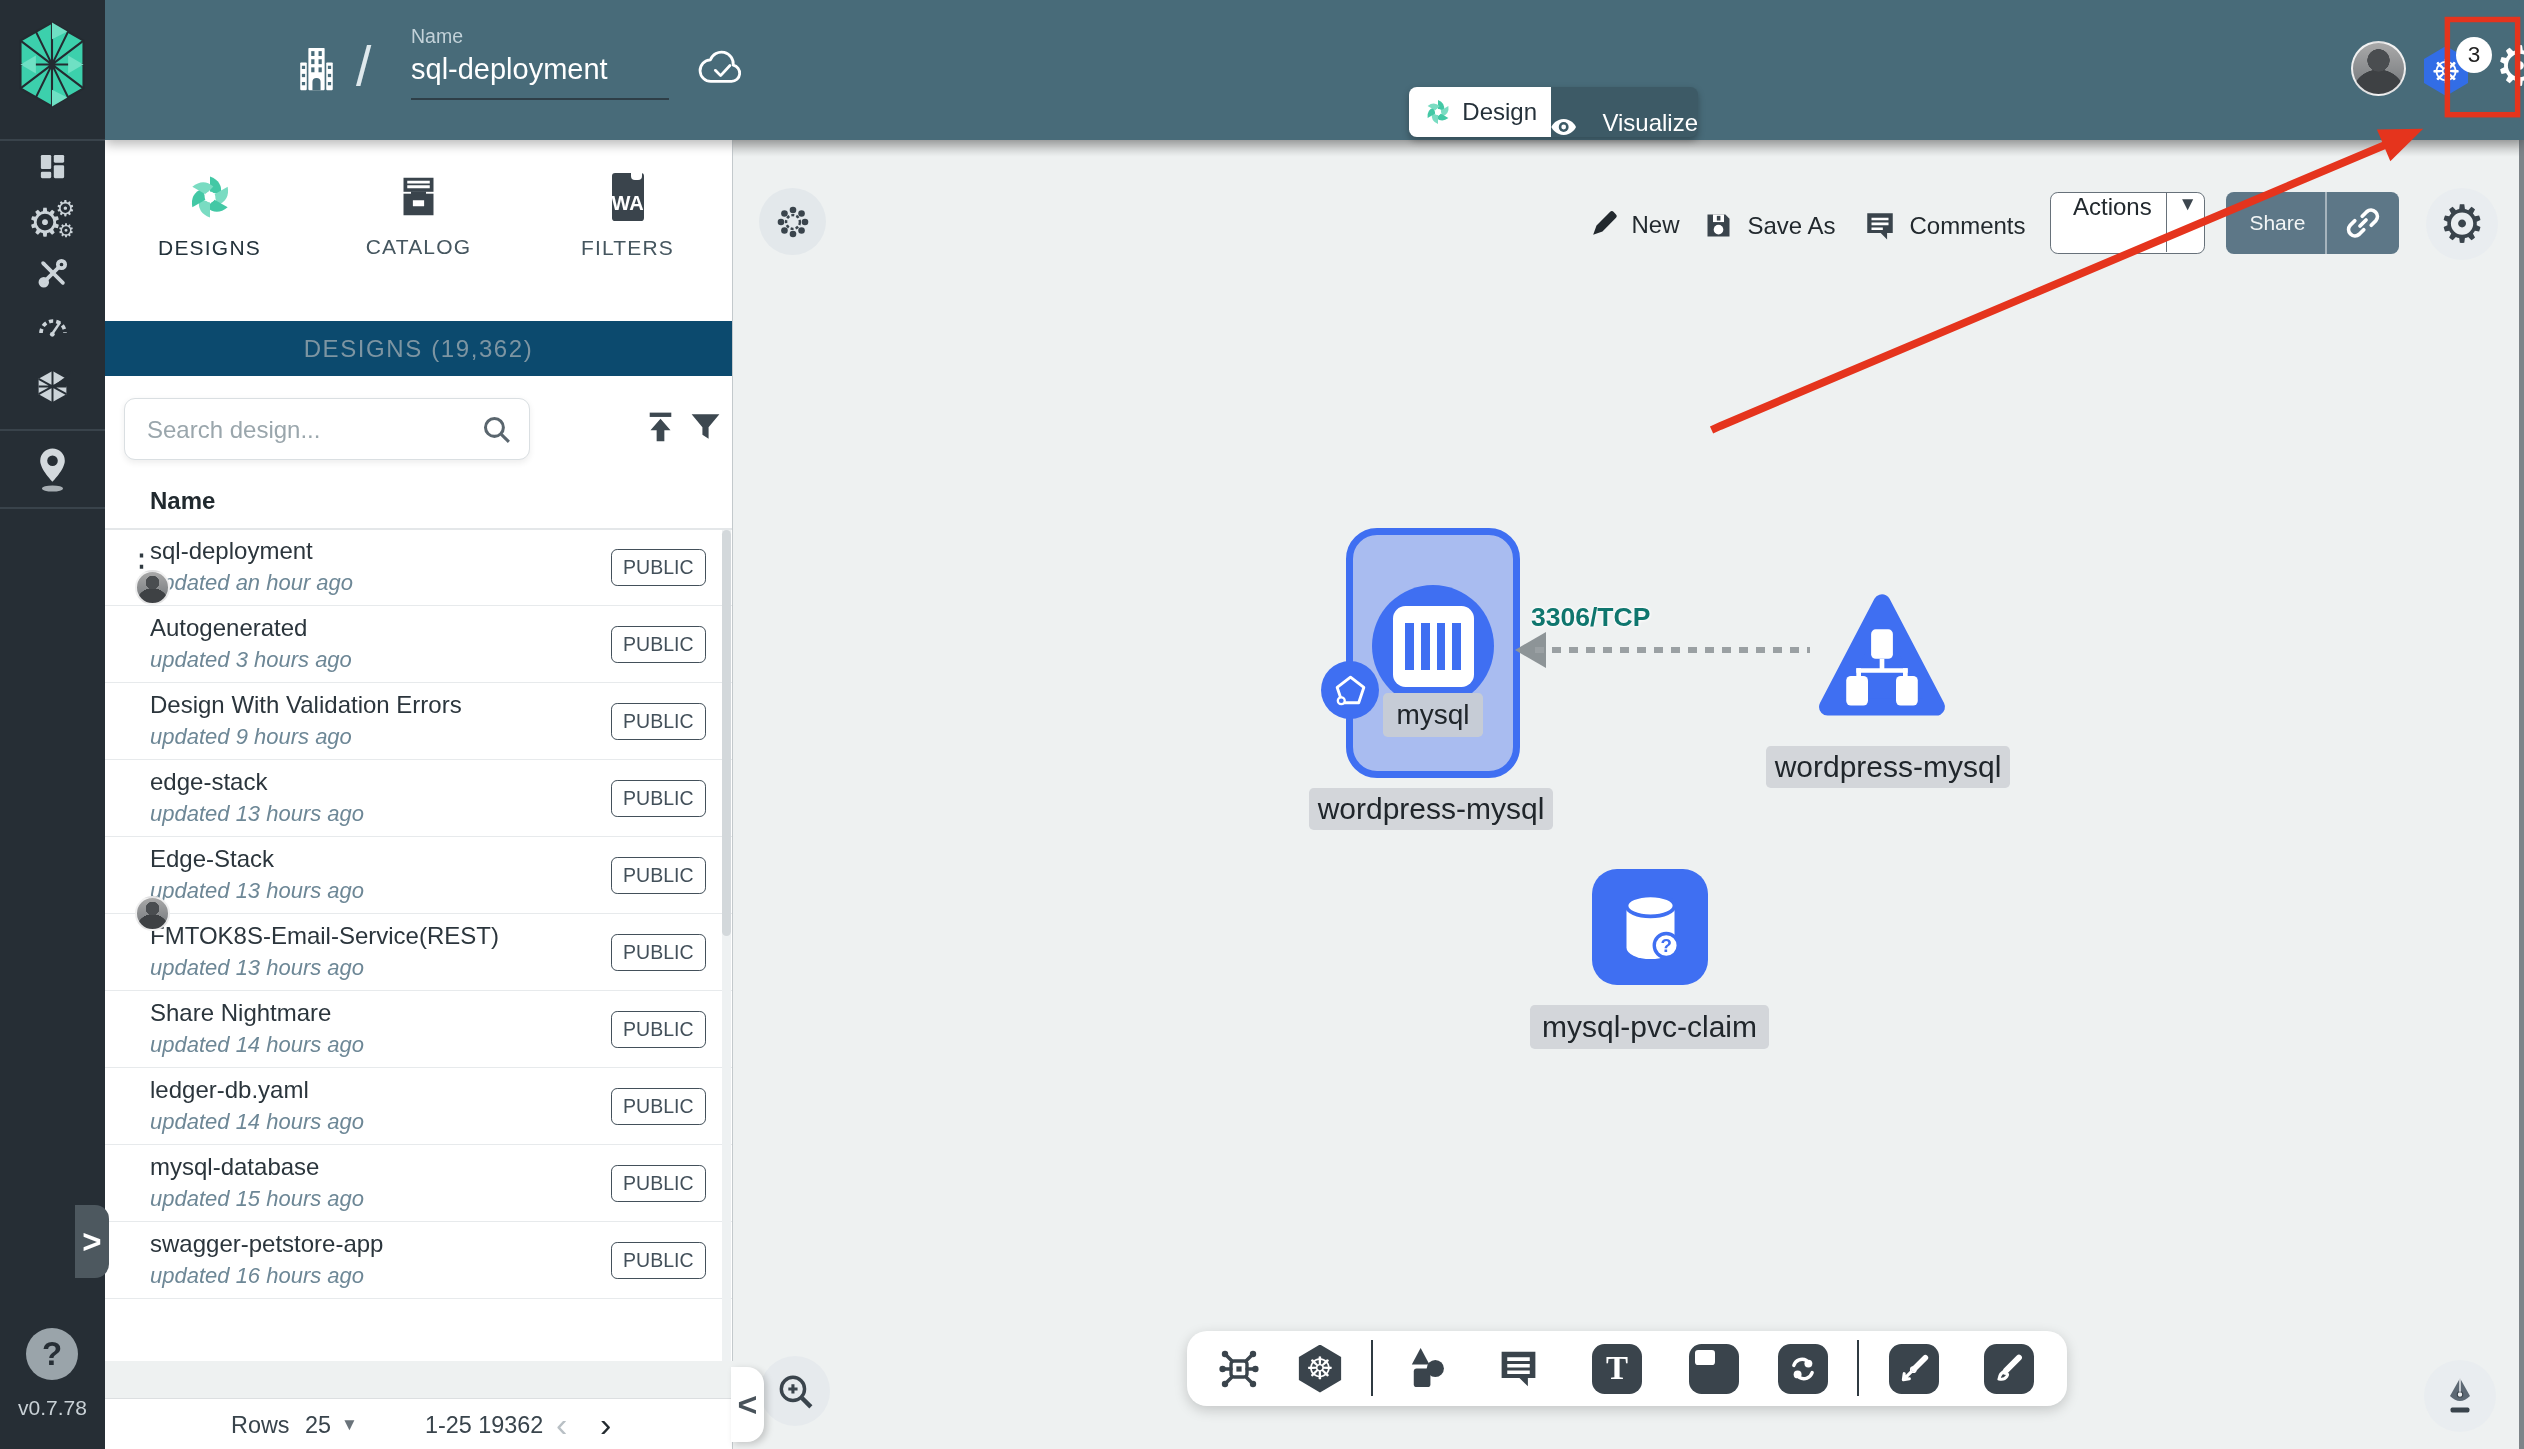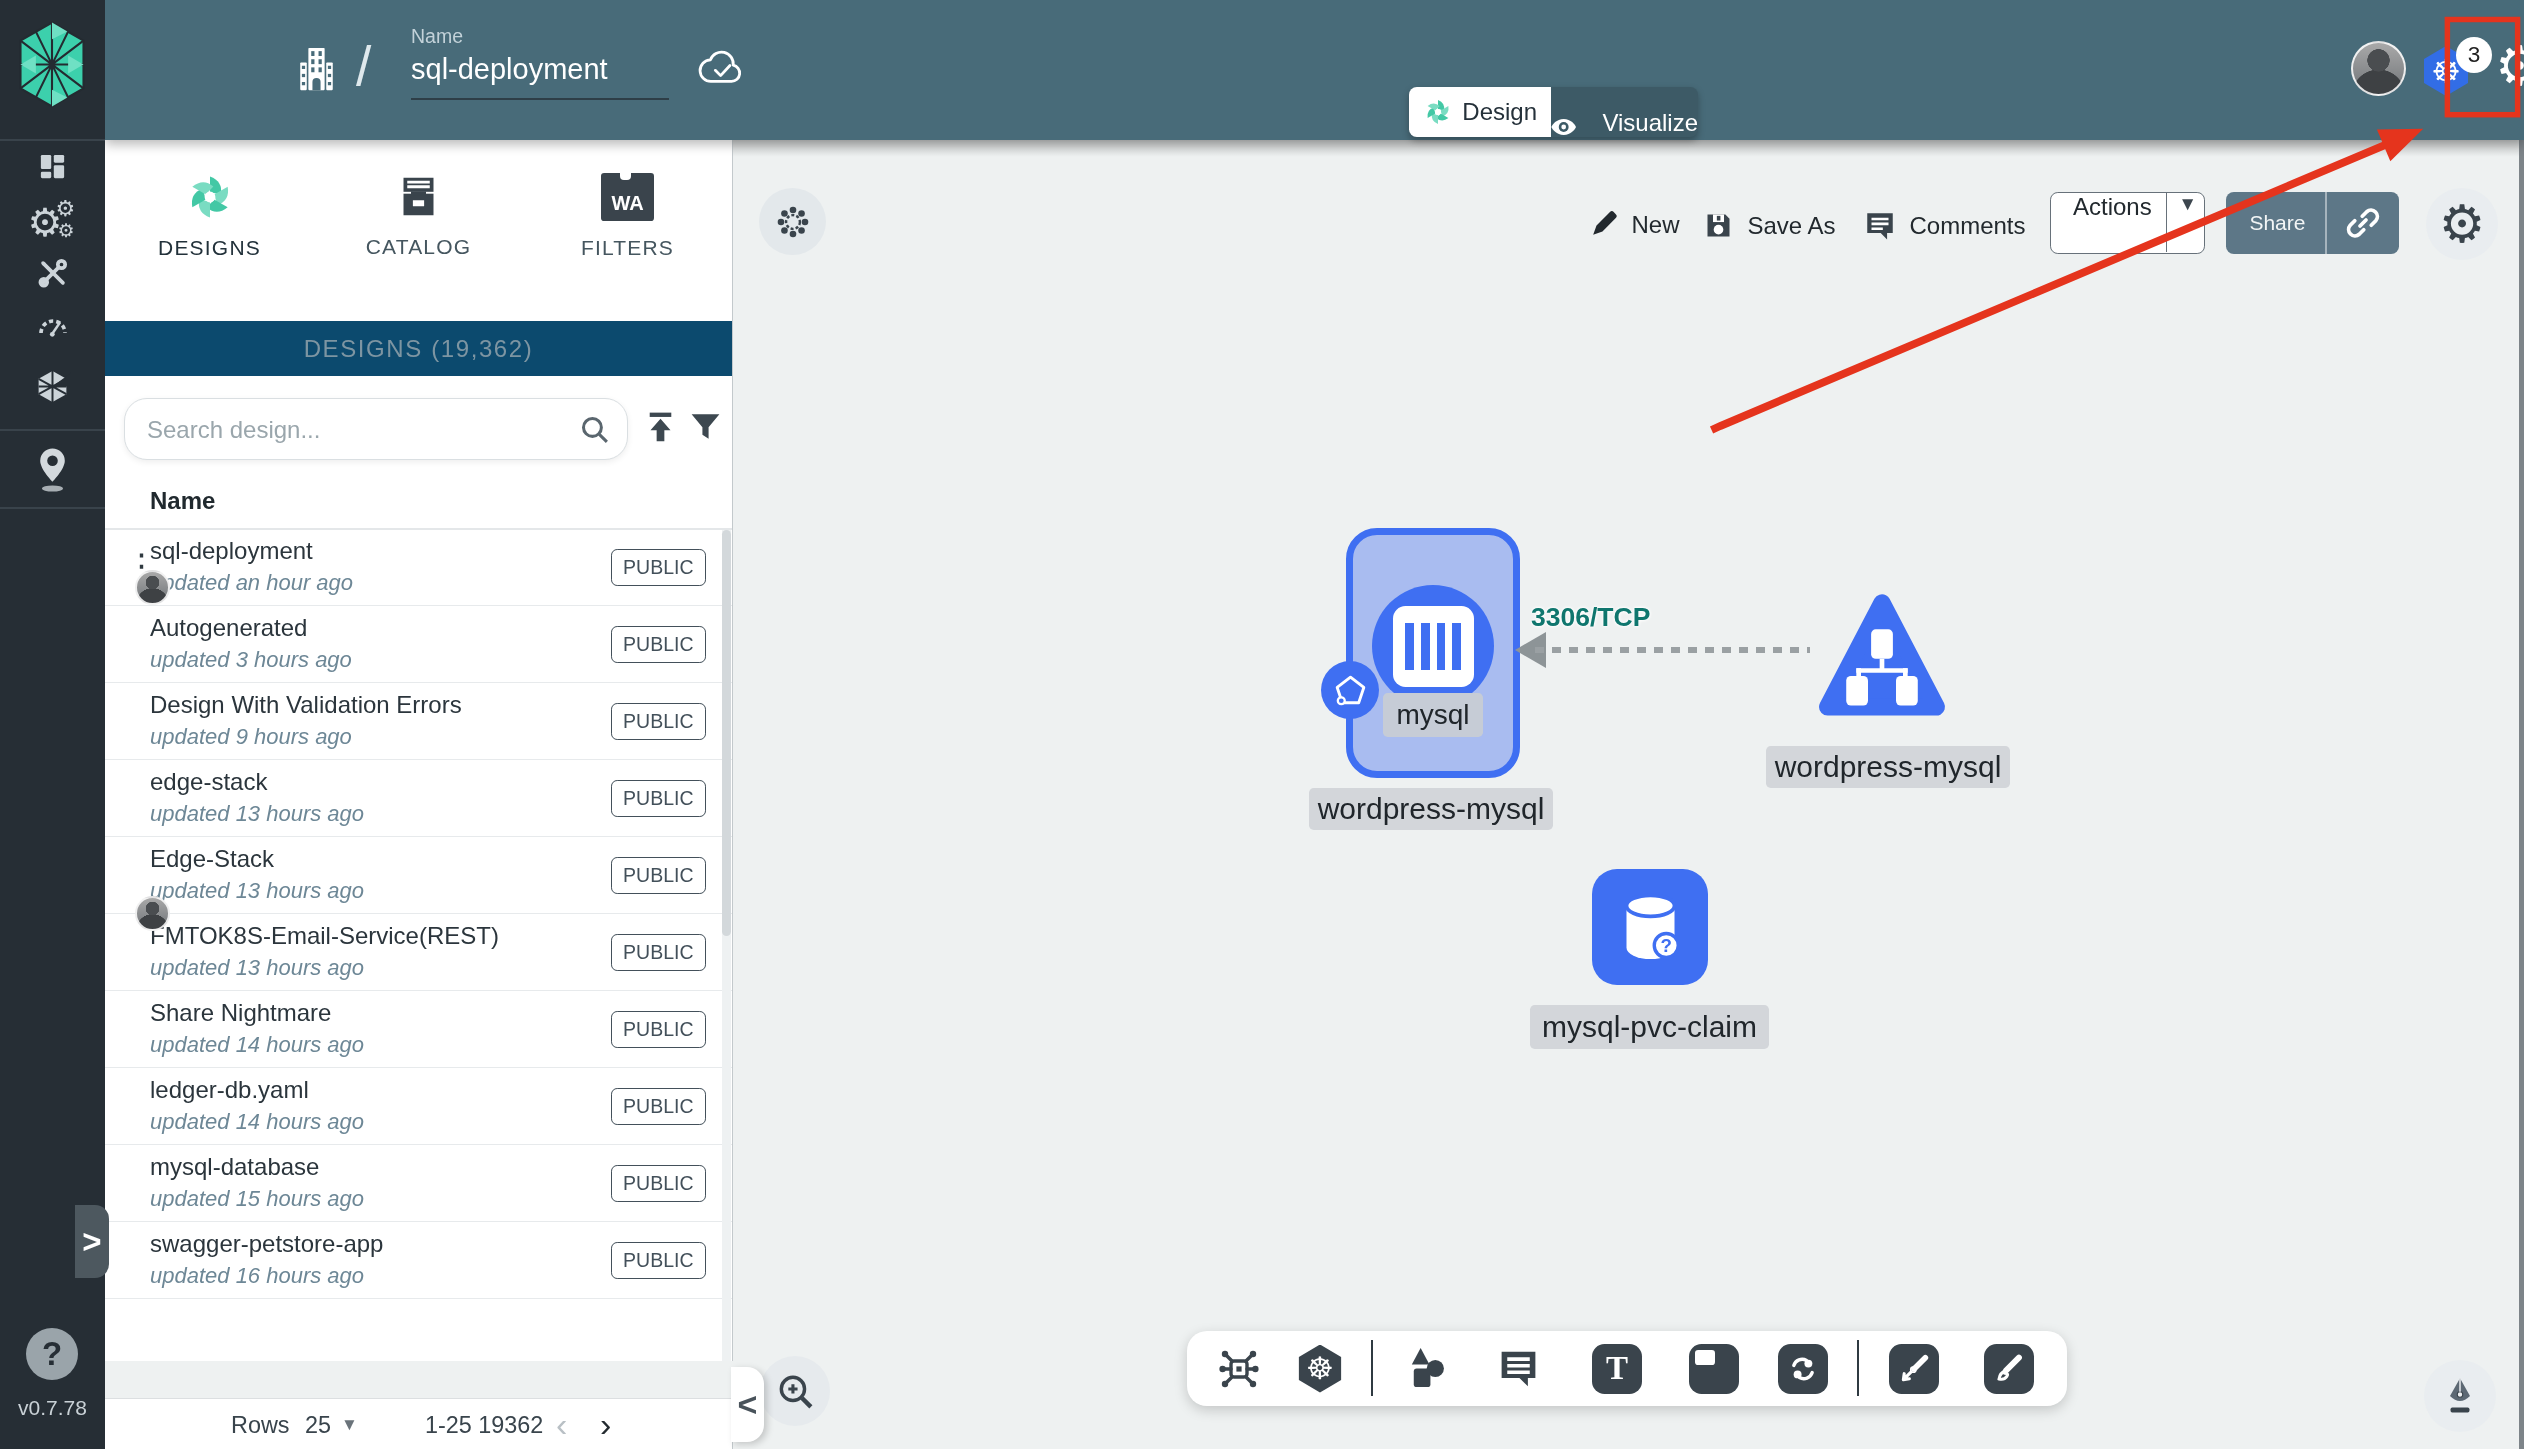--- a/index.html
+++ b/index.html
@@ -49,21 +49,21 @@
   
   .panel{left:105px;top:140px;width:628px;height:1309px;background:#fff;z-index:10;
      border-right:1.6px solid #c3c9cc;box-sizing:border-box;}
   .ptabs{left:0;top:0;width:627px;height:153px;display:flex;}
   .ptab{flex:1;display:flex;flex-direction:column;align-items:center;justify-content:center;gap:15.6px;cursor:pointer;}
   .ptab .lbl{font-size:21px;letter-spacing:1.2px;color:#45565f;}
   .ptab.active .lbl{color:#22313a;}
   .ptab-underline{left:26.5px;top:286px;width:162px;height:4.7px;background:#2e3d46;}
   .psection{left:0;top:181px;width:627px;height:55px;background:#0c4a6e;display:flex;
      align-items:center;justify-content:center;color:#7d95a2;font-size:24px;letter-spacing:1.6px;}
-  .psearch{left:19px;top:258px;width:504px;height:62px;border:1.6px solid #dadfe2;border-radius:23px;
+  .psearch{left:19px;top:258px;width:406px;height:62px;border:1.6px solid #dadfe2;border-radius:11px;
      box-shadow:0 2.3px 6.2px rgba(0,0,0,.07);box-sizing:border-box;background:#fff;padding-left:46px;}
   .psearch input{position:absolute;left:20px;top:0;width:421px;height:59px;border:none;outline:none;
      font-size:24px;color:#333;font-family:"Liberation Sans",sans-serif;background:transparent;}
   .psearch input::placeholder{color:#9aa6ac;}
   .pcol{left:45px;top:347px;font-size:24px;font-weight:bold;color:#20292e;}
   .pcol-div{left:0;top:388px;width:627px;height:1.6px;background:#e4e7e9;}
   .rows{left:0;top:389px;width:627px;}
   .drow{position:relative;width:627px;height:77px;border-bottom:1.6px solid #e7eaec;box-sizing:border-box;cursor:pointer;}
   .rname{position:absolute;left:45px;top:7.8px;font-size:24px;color:#2b353c;}
   .rtime{position:absolute;left:45px;top:41px;font-size:22px;font-style:italic;color:#6d8796;}
@@ -284,21 +284,21 @@
           <g stroke="#fff" stroke-width="1.5">
               <path d="M6 4.3 h12 M6 6.8 h12"></path>
             </g>
           <path d="M4 10.5 h16 v11.5 h-16 z"></path>
           <rect x="8" y="9.3" width="8" height="2.4" fill="#3a444c"></rect>
           <path d="M9 14 h6 v3.2 h-6 z" fill="#fff"></path>
           </svg>
         <span class="lbl">CATALOG</span>
       </div>
       <div class="ptab">
-        <div style="position:relative;width:53px;height:48px;background:#3a444c;border-radius:3.1px;
+        <div style="position:relative;width:32px;height:48px;background:#3a444c;border-radius:3.1px;
              display:flex;align-items:flex-end;justify-content:center;">
           <div style="position:absolute;top:0;left:19px;width:11px;height:7px;background:#fff;border-radius:0 0 3.9px 3.9px;"></div>
           <span style="color:#fff;font-weight:bold;font-size:20px;margin-bottom:6.2px;">WA</span>
         </div>
         <span class="lbl">FILTERS</span>
       </div>
     </div>
     <div class="abs ptab-underline"></div>
     <div class="abs psection">DESIGNS (19,362)</div>
 

